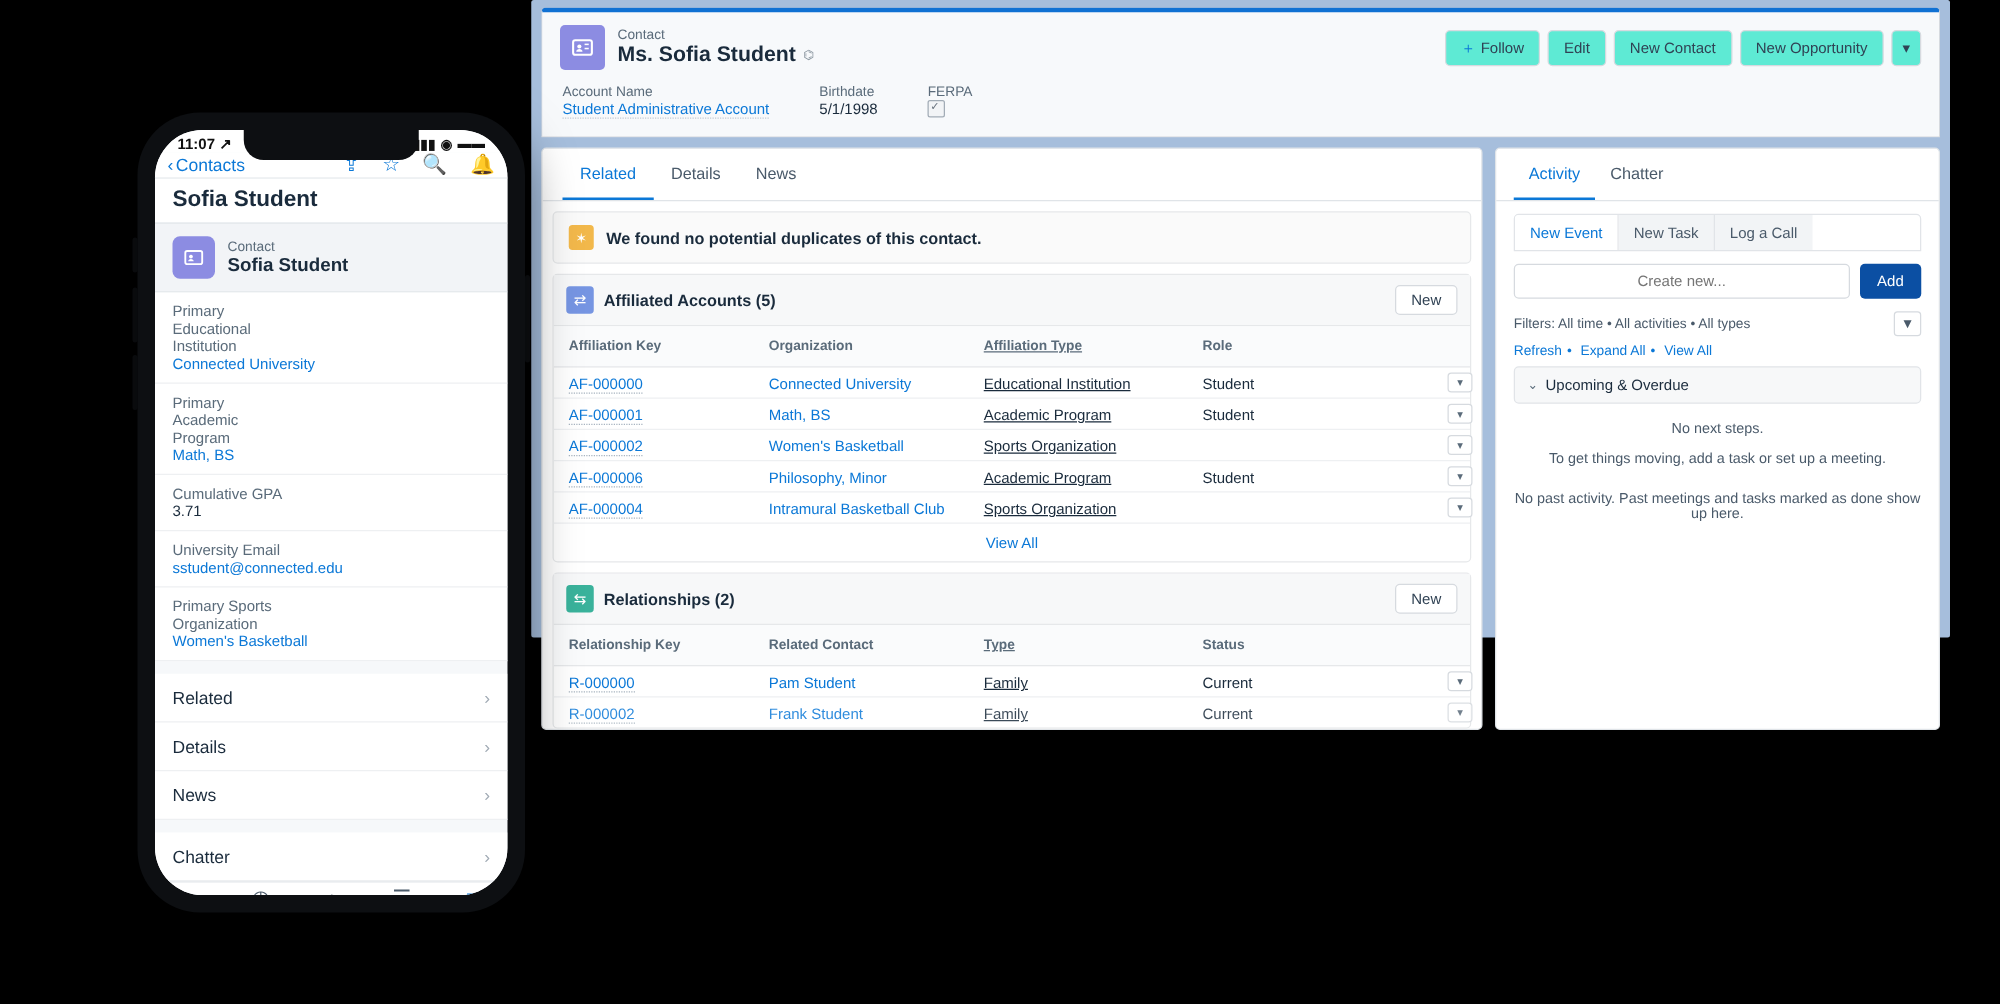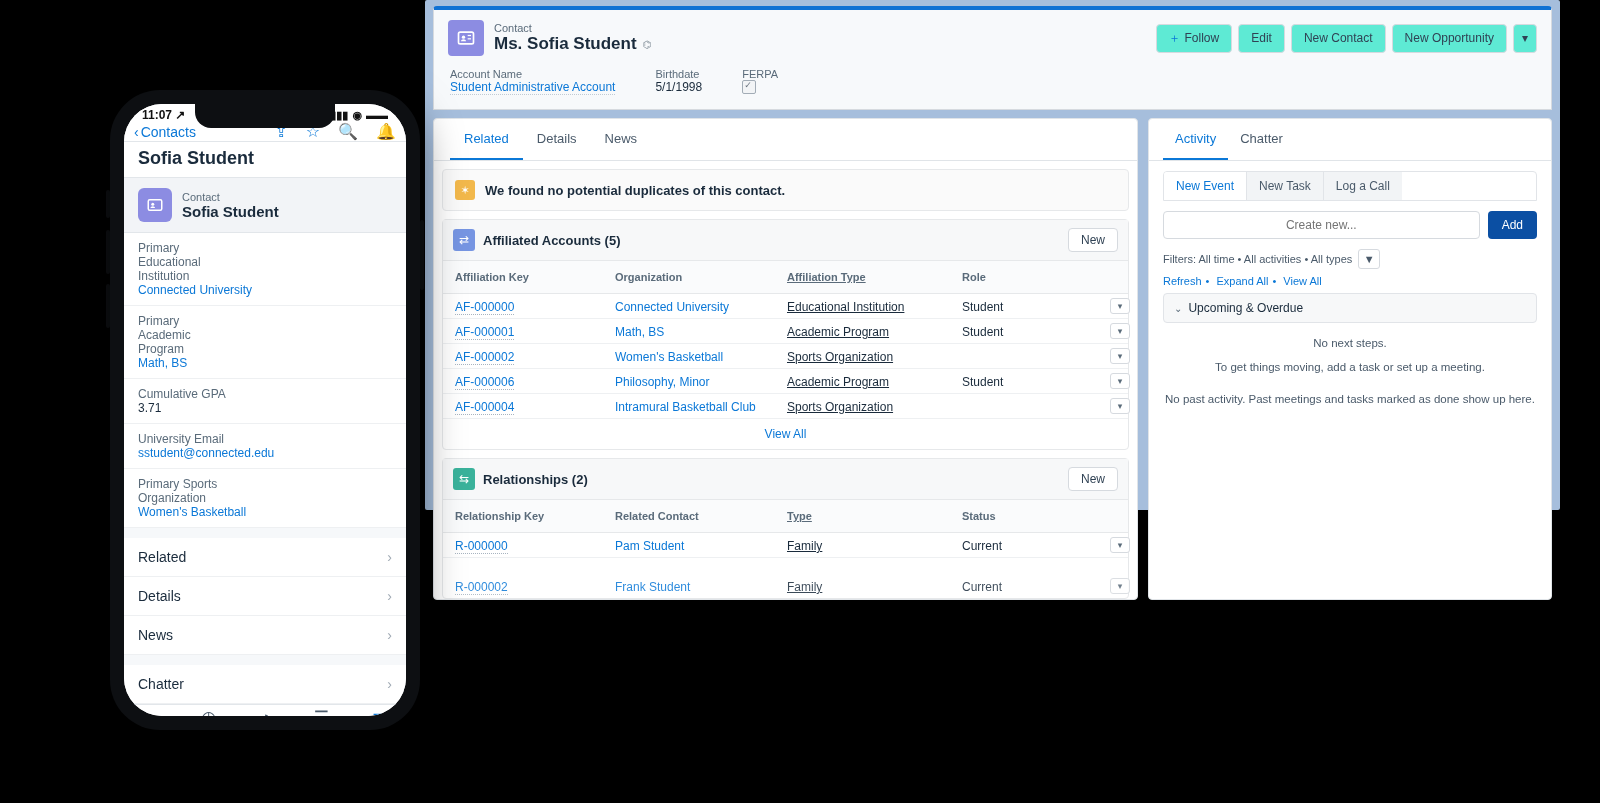--- a/index.html
+++ b/index.html
@@ -27,21 +27,21 @@
   .desk-btn .plus { color:#0b78d7; margin-right:4px; }
   .desk-fields { display:flex; gap:40px; padding:8px 16px 12px 16px; font-size:12px; }
   .fld-lbl { color:#5a6b7a; font-size:11px; }
   .fld-val { color:#0b78d7; border-bottom:1px dotted #c2cbd4; display:inline-block; }
   .fld-val.plain { color:#1a2b3c; border-bottom:none; }
   .chk { width:14px; height:14px; border:1px solid #a2acb6; border-radius:2px; background:#f2f4f6; display:inline-block; position:relative; }
   .chk::after { content:"✓"; font-size:9px; color:#6b7580; position:absolute; left:1px; top:-1px; }
 
   .desk-body { display:flex; gap:10px; padding:8px; }
   .desk-main { flex:1; background:#fff; border:1px solid #e0e4e8; border-radius:4px; display:flex; flex-direction:column; overflow:hidden; }
-  .desk-right { width:404px; background:#fff; border:1px solid #e0e4e8; border-radius:4px; padding:0; }
+  .desk-right { width:356px; background:#fff; border:1px solid #e0e4e8; border-radius:4px; padding:0; }
 
   .tabrow { display:flex; border-bottom:1px solid #e0e4e8; padding:0 16px; }
   .tab { padding:12px 14px; font-size:13px; color:#4a5a6a; cursor:pointer; }
   .tab.active { color:#0b78d7; border-bottom:2px solid #0b78d7; font-weight:500; }
 
   .dup-banner { margin:8px; border:1px solid #e6e8ea; border-radius:4px; padding:10px 12px; display:flex; align-items:center; gap:10px; background:#fafafa; }
   .dup-icon { width:20px; height:20px; background:#f2b84b; border-radius:3px; display:flex; align-items:center; justify-content:center; color:#fff; font-size:11px; }
   .dup-text { font-size:13px; color:#1a2b3c; font-weight:600; }
 
   .rel-list { margin:0 8px 8px 8px; border:1px solid #e6e8ea; border-radius:4px; }
@@ -70,21 +70,21 @@
   
   .right-tabs { display:flex; border-bottom:1px solid #e0e4e8; padding:0 14px;}
   .right-tab { padding:12px 12px; font-size:13px; color:#4a5a6a; cursor:pointer;}
   .right-tab.active { color:#0b78d7; border-bottom:2px solid #0b78d7; font-weight:500;}
   .sub-tabs { margin:10px 14px 0 14px; border:1px solid #e1e4e8; border-radius:4px 4px 0 0; display:flex; overflow:hidden;}
   .sub-tab { padding:7px 12px; font-size:12px; color:#4a5a6a; cursor:pointer; border-right:1px solid #e1e4e8; background:#f2f4f6;}
   .sub-tab.active { background:#fff; color:#0b78d7; }
   .create-row { margin:10px 14px; display:flex; gap:8px;justify-content:center;}
   .create-input { flex:1; border:1px solid #d6dadf; border-radius:4px; text-align:center; font-size:12px; padding:6px 8px; color:#8896a3;}
   .add-btn { background:#0b4fa3; color:#fff; border:none; border-radius:4px; padding:6px 14px; font-size:12px; cursor:pointer;}
-  .filter-row { margin:6px 14px; display:flex; justify-content:flex-start; align-items:center; gap:6px; font-size:11px; color:#4a5a6a;}
+  .filter-row { margin:6px 14px; display:flex; justify-content:space-between; align-items:center; gap:6px; font-size:11px; color:#4a5a6a;}
   .filter-icon { border:1px solid #d6dadf; border-radius:3px; width:22px; height:20px; display:flex; align-items:center; justify-content:center; cursor:pointer;}
   .links-row { margin:2px 14px 6px 14px; text-align:left; font-size:11px;}
   .links-row span { color:#0b78d7; cursor:pointer;}
   .sep { color:#9aa5b0; padding:0 4px;}
   .upcoming { margin:6px 14px; border:1px solid #e1e4e8; border-radius:4px; background:#f7f8f9; padding:7px 10px; font-size:12px; color:#1a2b3c; display:flex; align-items:center; gap:6px;}
   .chev { font-size:10px; color:#5a6b7a;}
   .empty-msg { text-align:center; font-size:11.5px; color:#4a5a6a; padding:8px 20px 4px 20px;}
   .past-msg { text-align:center; font-size:11.5px; color:#4a5a6a; padding:16px 10px;}
 
   
@@ -260,21 +260,21 @@
           <div class="c-role">Status</div>
           <div class="c-menu"></div>
         </div>
         <div class="tbl-row">
           <div class="c-key"><span class="link">R-000000</span></div>
           <div class="c-org"><span class="link">Pam Student</span></div>
           <div class="c-type">Family</div>
           <div class="c-role">Current</div>
           <div class="c-menu"><span class="row-menu">▾</span></div>
         </div>
-        <div class="tbl-row" style="border-bottom:none; opacity:.85;margin-top:16px;">
+        <div class="tbl-row" style="border-bottom:none; opacity:.85;">
           <div class="c-key"><span class="link">R-000002</span></div>
           <div class="c-org"><span class="link">Frank Student</span></div>
           <div class="c-type">Family</div>
           <div class="c-role">Current</div>
           <div class="c-menu"><span class="row-menu">▾</span></div>
         </div>
       </div>
     </div>
 
     <div class="desk-right">

